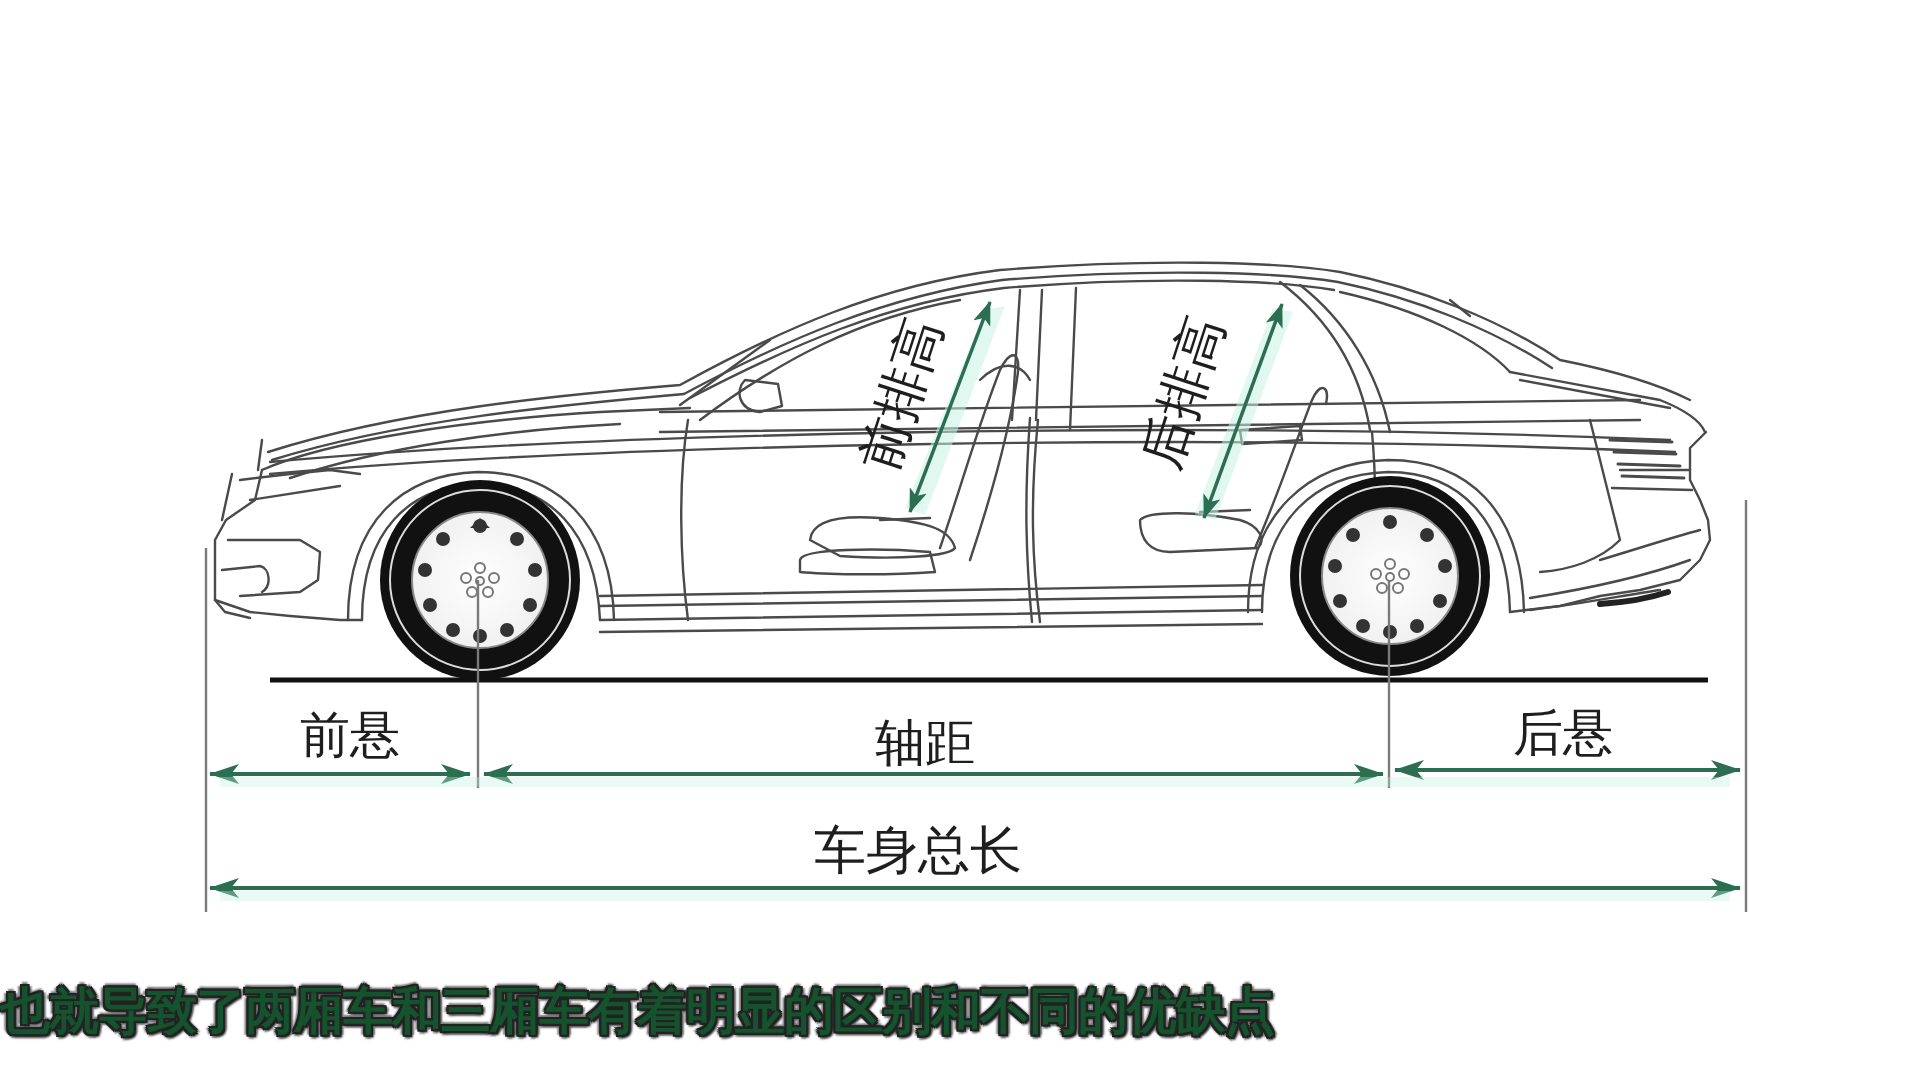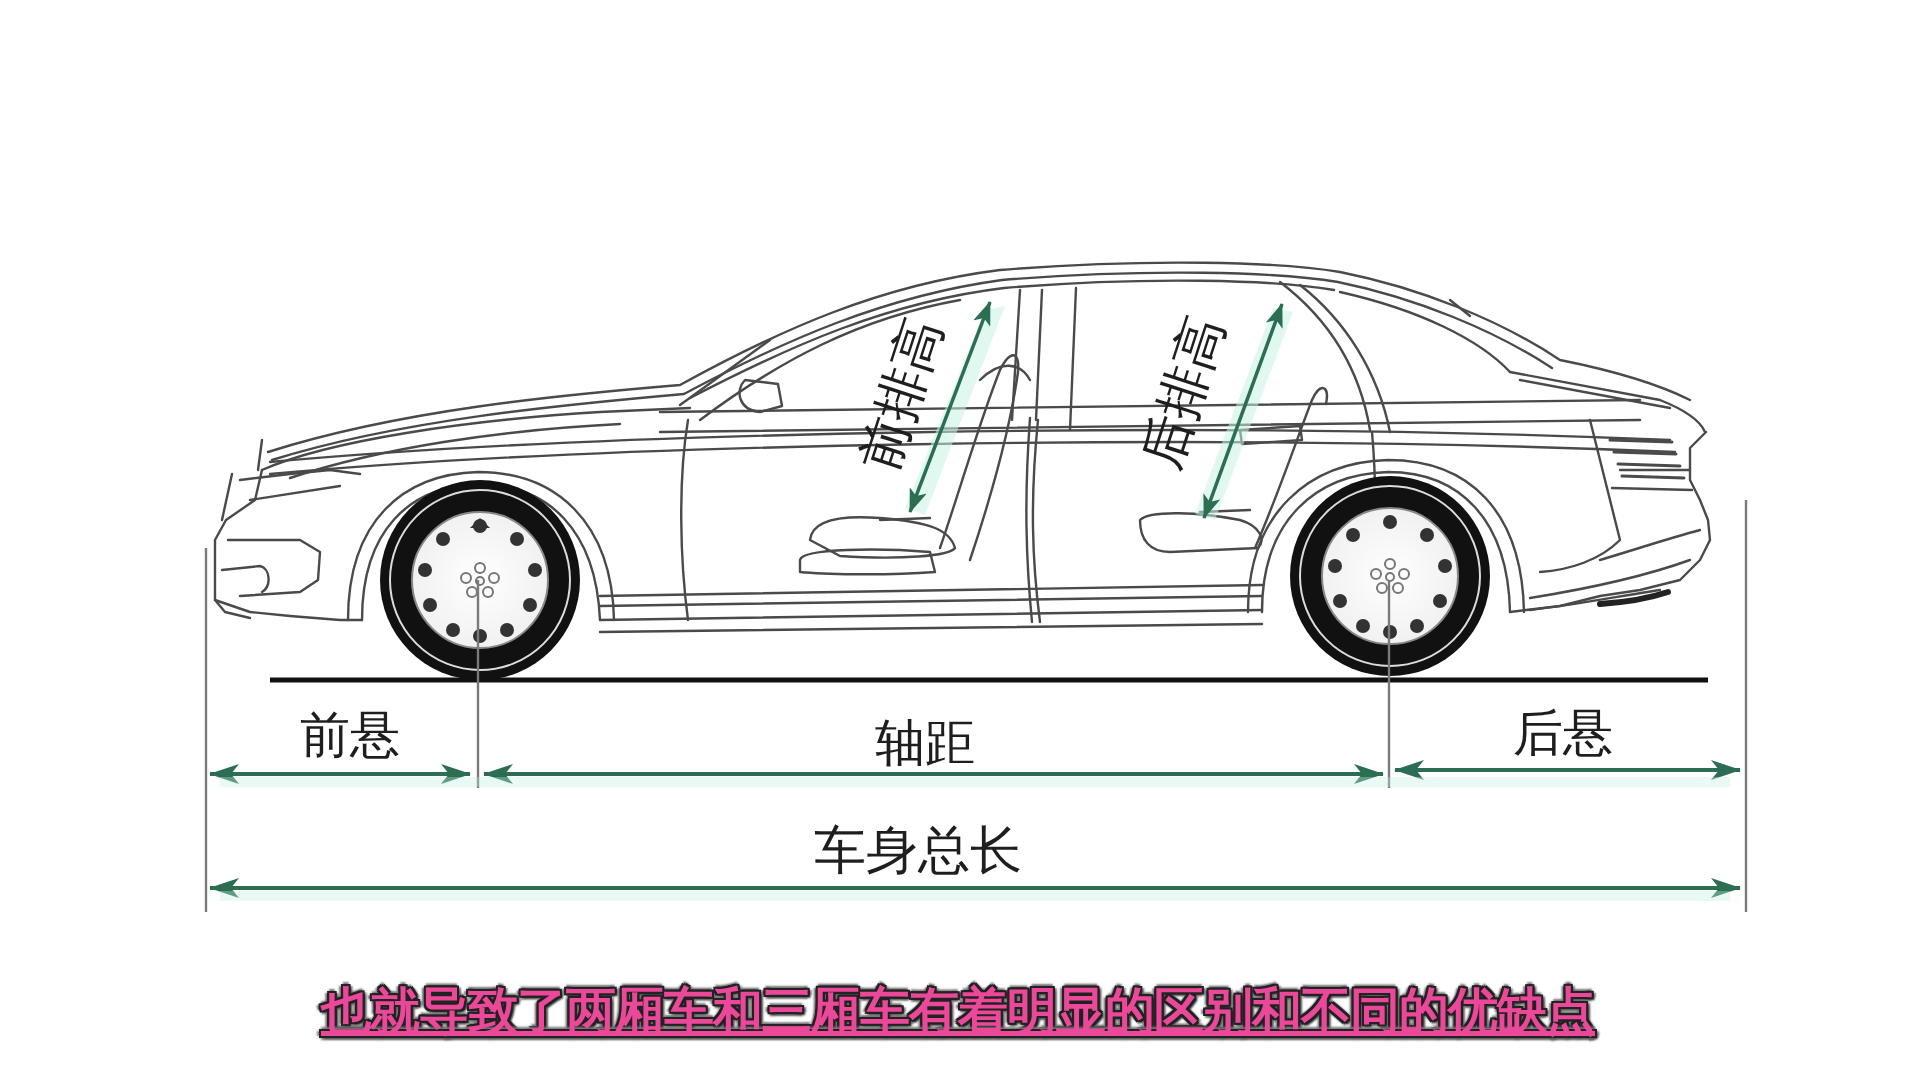--- a/index.html
+++ b/index.html
@@ -1,29 +1,28 @@
 <!DOCTYPE html>
 <html><head>
 <meta charset="utf-8">
 <style>
   html, body { margin: 0; padding: 0; background: #ffffff; }
   body { width: 1916px; height: 1080px; overflow: hidden; position: relative;
          font-family: "DejaVu Sans", "Liberation Sans", sans-serif; }
   #stage { position: absolute; left: 0; top: 0; width: 1916px; height: 1080px; }
   svg text { font-family: "DejaVu Sans", "Liberation Sans", sans-serif; }
   .subtitle {
-    position: absolute; left: 0; right: 0; top: 978px; text-align: center;
-    font-size: 50px; font-weight: bold; letter-spacing: -1px; color: #ec4899;
+    position: absolute; left: 0; right: 0; top: 978px; text-align: left;
+    font-size: 50px; font-weight: bold; letter-spacing: -1px; color: #14532d;
     font-family: "DejaVu Sans", "Liberation Sans", sans-serif;
     -webkit-text-stroke: 0px;
     text-shadow:
       2px 0 0 #222, -2px 0 0 #222, 0 2px 0 #222, 0 -2px 0 #222,
       2px 2px 0 #222, -2px -2px 0 #222, 2px -2px 0 #222, -2px 2px 0 #222,
       3px 3px 2px #555, 4px 0 2px #777, -4px 0 2px #777, 0 4px 2px #777, 0 -4px 2px #777;
-    text-decoration: underline;
   }
   .label { fill: #1e1e1e; }
 </style>
 </head>
 <body>
 
 <div id="stage">
 <svg width="1916" height="1080" viewBox="0 0 1916 1080" xmlns="http://www.w3.org/2000/svg">
   <defs>
     <marker id="ah" viewBox="0 0 30 20" refX="29" refY="10" markerWidth="30" markerHeight="20" orient="auto-start-reverse" markerUnits="userSpaceOnUse">

